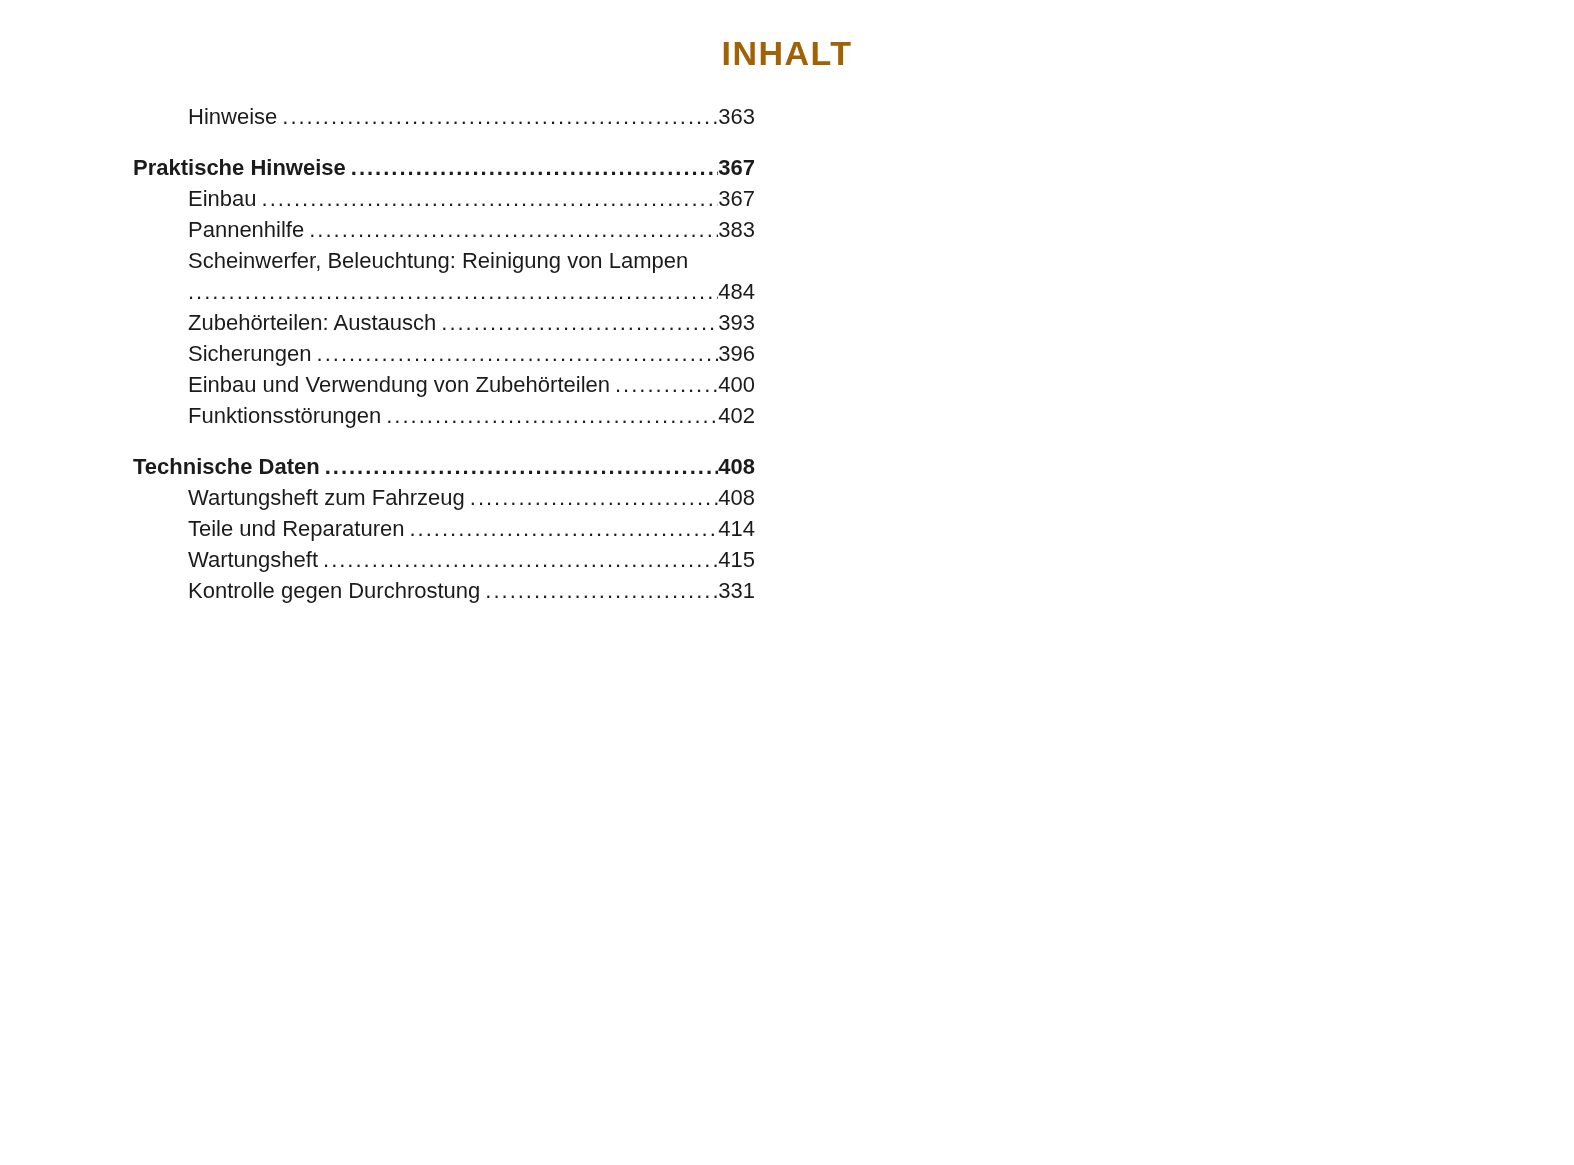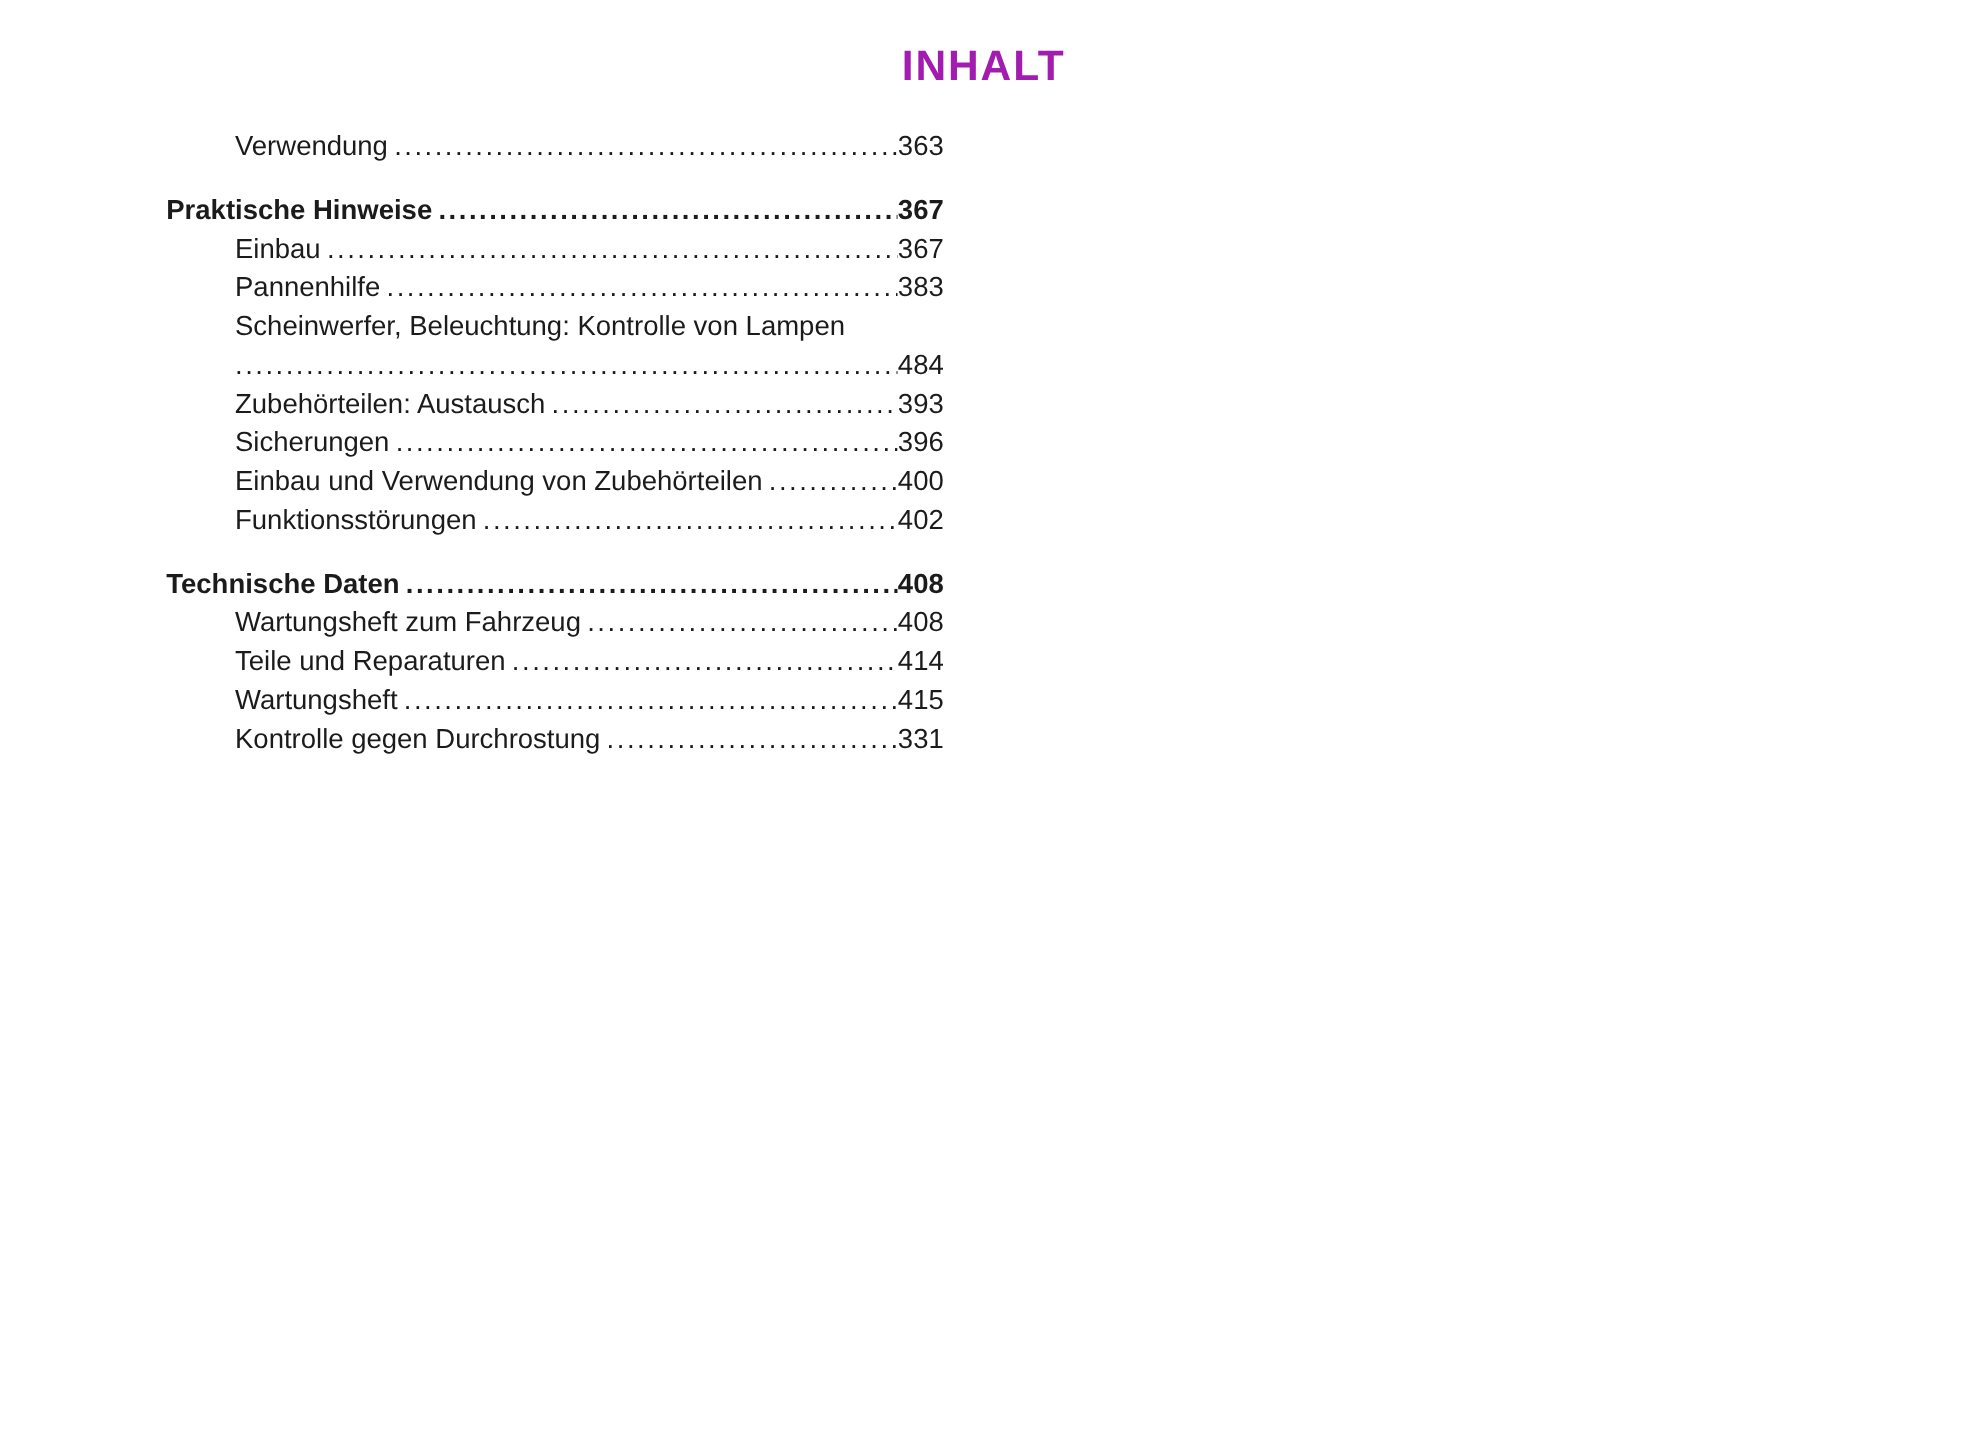--- a/index.html
+++ b/index.html
@@ -17,21 +17,21 @@
   }
   .page-title {
     position: absolute;
     top: 34px;
     left: 0;
     width: 100%;
     text-align: center;
     font-size: 34px;
     font-weight: 800;
     letter-spacing: 1.5px;
-    color: #a21caf;
+    color: #a16207;
   }
   .toc {
     position: absolute;
     left: 133px;
     top: 101px;
     width: 622px;
   }
   .row {
     display: flex;
     align-items: baseline;
@@ -69,21 +69,21 @@
   }
 </style>
 </head>
 <body>
 
 <div class="page-title">INHALT</div>
 
 <div class="toc">
 
   <div class="row sub">
-    <span class="label">Verwendung</span>
+    <span class="label">Hinweise</span>
       <span class="dots"></span>
       <span class="pagenum">363</span>
   </div>
 
   <div class="row section">
     <span class="label">Praktische Hinweise</span>
       <span class="dots"></span>
       <span class="pagenum">367</span>
   </div>
 
@@ -93,21 +93,21 @@
       <span class="pagenum">367</span>
   </div>
 
   <div class="row sub">
     <span class="label">Pannenhilfe</span>
       <span class="dots"></span>
       <span class="pagenum">383</span>
   </div>
 
   <div class="row sub label-only">
-    <span class="label">Scheinwerfer, Beleuchtung: Kontrolle von Lampen</span>
+    <span class="label">Scheinwerfer, Beleuchtung: Reinigung von Lampen</span>
   </div>
   <div class="row sub">
     <span class="dots"></span>
       <span class="pagenum">484</span>
   </div>
 
   <div class="row sub">
     <span class="label">Zubehörteilen: Austausch</span>
       <span class="dots"></span>
       <span class="pagenum">393</span>

